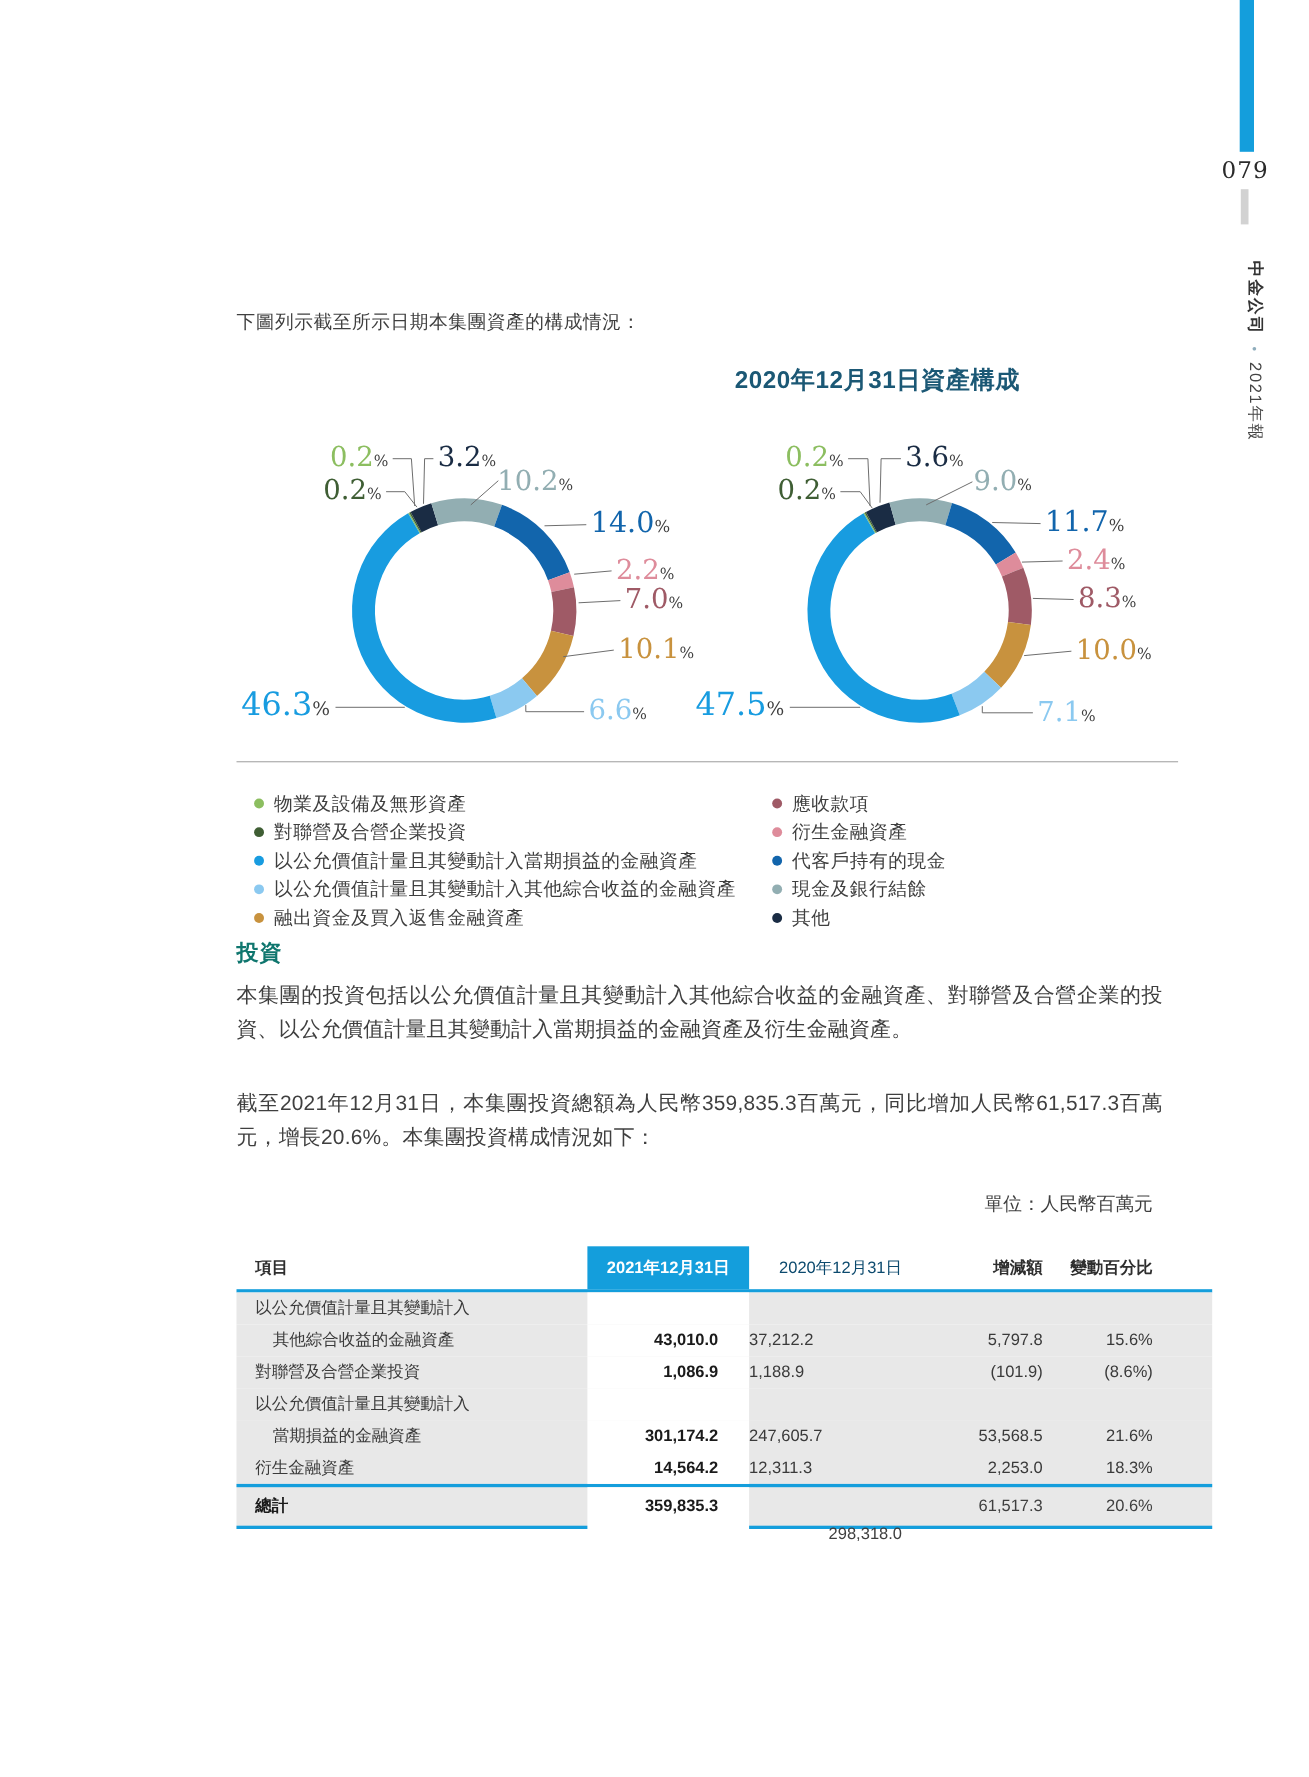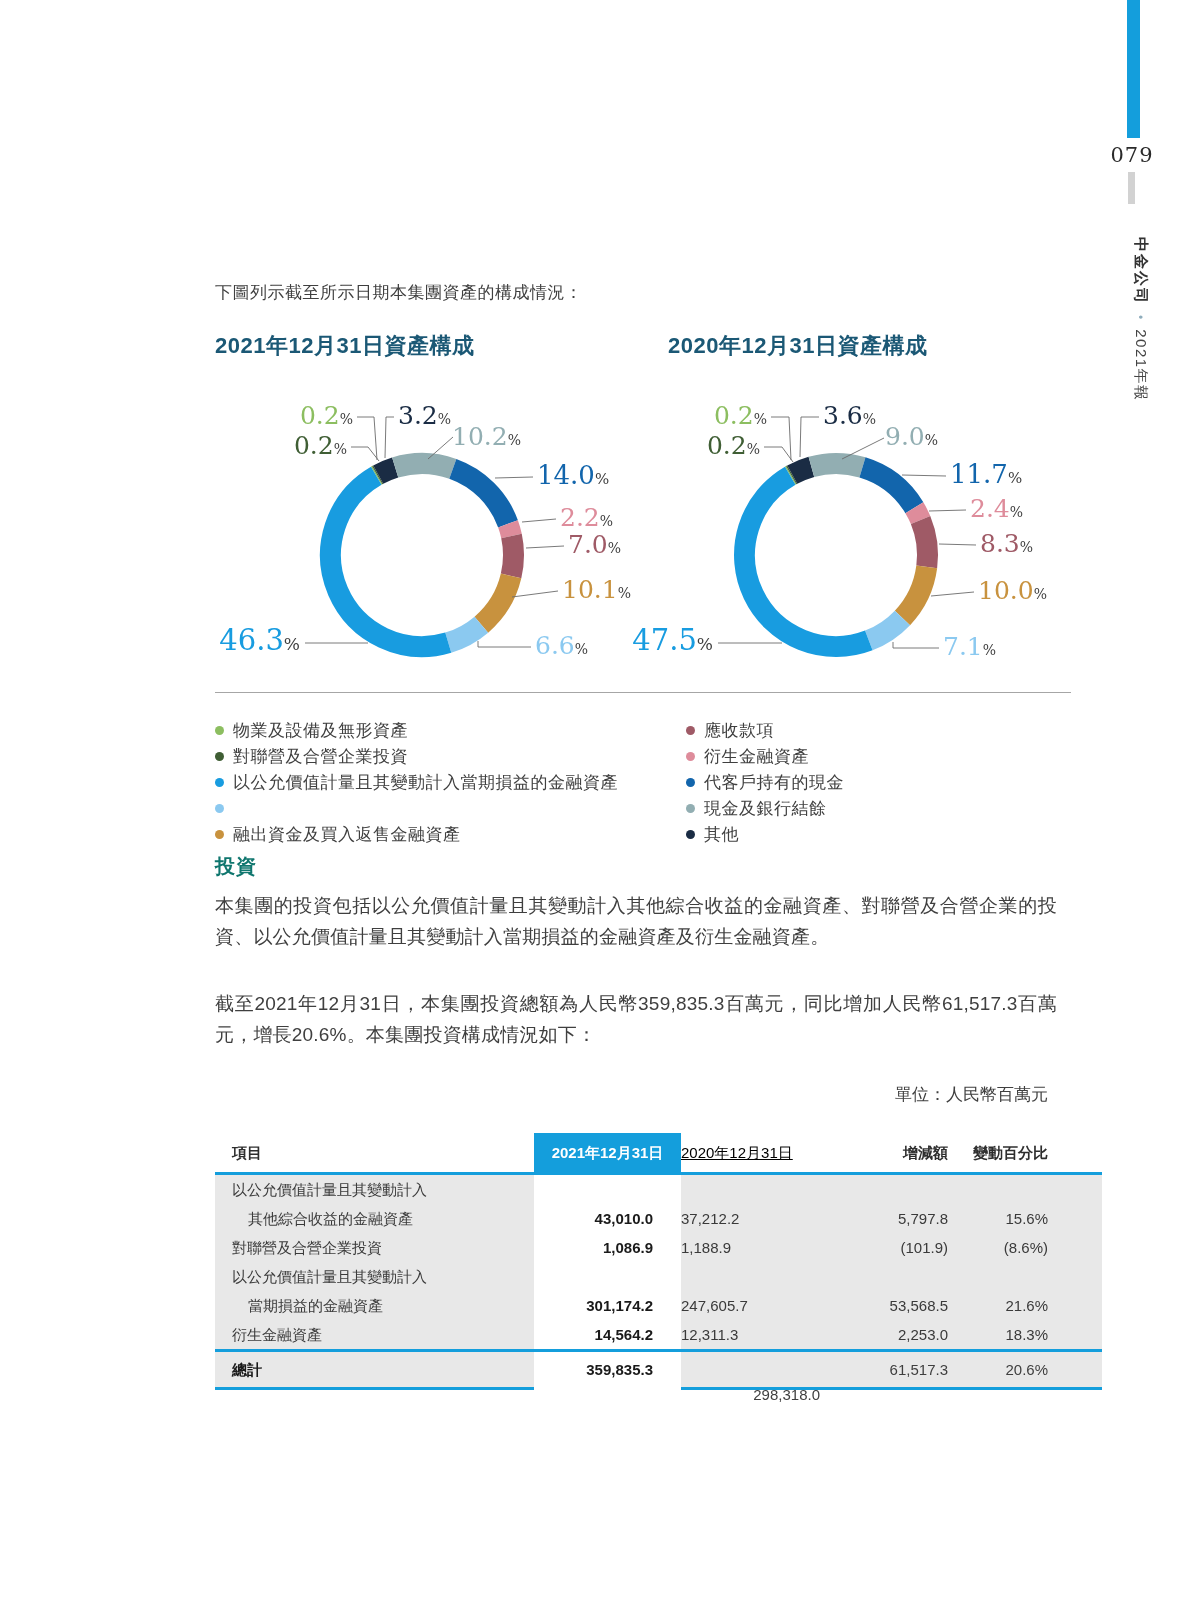--- a/index.html
+++ b/index.html
@@ -23,40 +23,40 @@
   .chart-title{position:absolute;top:331px;font-size:22px;font-weight:bold;color:#1B5875;letter-spacing:0.5px;}
   .chart-title.t2021{left:215px;} .chart-title.t2020{left:668px;}
 
   
   .charts-svg{position:absolute;left:0;top:0;width:1190px;height:700px;pointer-events:none;}
   .charts-svg text{font-family:"DejaVu Serif","Liberation Serif",serif;}
 
   .divider{position:absolute;left:215px;top:692px;width:856px;height:1px;background:#a6a6a6;}
 
   
-  .legend{position:absolute;left:215px;top:717px;width:856px;height:130px;}
+  .legend{position:absolute;left:231px;top:717px;width:856px;height:130px;}
   .legend-col{position:absolute;top:0;}
   .legend-col.right{left:471px;}
   .legend-item{height:26px;display:flex;align-items:center;font-size:17px;color:#3f3f3f;letter-spacing:0.5px;}
   .legend-dot{width:9px;height:9px;border-radius:50%;margin-right:9px;flex:none;}
 
   
   .section-heading{position:absolute;left:215px;top:853px;font-size:20px;font-weight:bold;color:#0f766e;letter-spacing:1px;}
   .para{position:absolute;left:215px;width:842px;font-size:19px;line-height:31px;color:#3f3f3f;letter-spacing:0.2px;text-align:justify;}
   .para.p1{top:890px;}
   .para.p2{top:988px;}
   .unit-note{position:absolute;left:215px;top:1083px;width:833px;text-align:right;font-size:17px;color:#3f3f3f;}
 
   
   .tbl{position:absolute;left:215px;top:1133px;width:887px;font-size:15px;}
   .tgrid{display:grid;grid-template-columns:319px 147px 149px 120px 98px;}
   .thead{height:39px;line-height:39px;border-bottom:3px solid #149EDC;}
   .th-item{padding-left:17px;font-weight:bold;color:#2e2e2e;}
   .th-2021{background:#149EDC;color:#ffffff;font-weight:bold;text-align:center;}
-  .th-2020{text-align:left;padding-right:10px;color:#000000;text-decoration:underline;}
+  .th-2020{text-align:right;padding-right:10px;color:#0c4a6e;}
   .th-chg,.th-pct{text-align:right;font-weight:bold;color:#2e2e2e;}
   .th-chg{padding-right:2px;}
   .trow{height:29px;line-height:29px;background:#E8E8E8;color:#3a3a3a;}
   .trow .c1{padding-left:17px;}
   .trow .c1.indent{padding-left:33px;}
   .trow .c2{background:#ffffff;text-align:right;padding-right:28px;font-weight:bold;color:#1a1a1a;}
   .trow .c3{text-align:left;padding-right:10px;}
   .trow .c4{text-align:right;padding-right:2px;}
   .trow .c5{text-align:right;}
   .trow-total{height:35px;line-height:35px;background:#E8E8E8;border-top:3px solid #149EDC;border-bottom:3px solid #149EDC;}
@@ -72,21 +72,20 @@
 <div class="page">
 
   <div class="topbar"></div>
   <div class="pagenum">079</div>
   <div class="pagenum-tick"></div>
   <div class="sidebar-text">
     <span class="co">中金公司</span><span class="dot">•</span><span class="ed">2021年報</span>
   </div>
 
   <div class="intro">下圖列示截至所示日期本集團資產的構成情況：</div>
-  <div class="chart-title t2021">2021年12月31日資產構成</div>
   <div class="chart-title t2020">2020年12月31日資產構成</div>
 
   <svg class="charts-svg" id="charts-svg" viewBox="0 0 1190 700">
       <g>
         <path d="M 376.25 475.76 A 91.5 91.5 0 0 1 377.25 475.19" fill="none" stroke="#8CBE60" stroke-width="21"></path>
         <polyline points="357,417 374,417 377,460" fill="none" stroke="#6b6b6b" stroke-width="0.9"></polyline>
         <text x="353" y="424" text-anchor="end" fill="#8CBE60" font-size="25">0.2<tspan font-size="14" fill="#3f3f3f">%</tspan></text>
         <path d="M 377.25 475.19 A 91.5 91.5 0 0 1 378.26 474.63" fill="none" stroke="#3F5E34" stroke-width="21"></path>
         <polyline points="351,447 368,447 379,461" fill="none" stroke="#6b6b6b" stroke-width="0.9"></polyline>
         <text x="347" y="454" text-anchor="end" fill="#3F5E34" font-size="25">0.2<tspan font-size="14" fill="#3f3f3f">%</tspan></text>
@@ -160,20 +159,21 @@
         <div class="legend-item">
           <span class="legend-dot" style="background: rgb(63, 94, 52);"></span>
           <span>對聯營及合營企業投資</span>
         </div>
         <div class="legend-item">
           <span class="legend-dot" style="background: rgb(24, 156, 224);"></span>
           <span>以公允價值計量且其變動計入當期損益的金融資產</span>
         </div>
         <div class="legend-item">
           <span class="legend-dot" style="background: rgb(139, 201, 240);"></span>
+          <span>以公允價值計量且其變動計入其他綜合收益的金融資產</span>
         </div>
         <div class="legend-item">
           <span class="legend-dot" style="background: rgb(200, 146, 62);"></span>
           <span>融出資金及買入返售金融資產</span>
         </div>
       </div>
     <div class="legend-col right" id="legend-right">
         <div class="legend-item">
           <span class="legend-dot" style="background: rgb(159, 90, 102);"></span>
           <span>應收款項</span>

